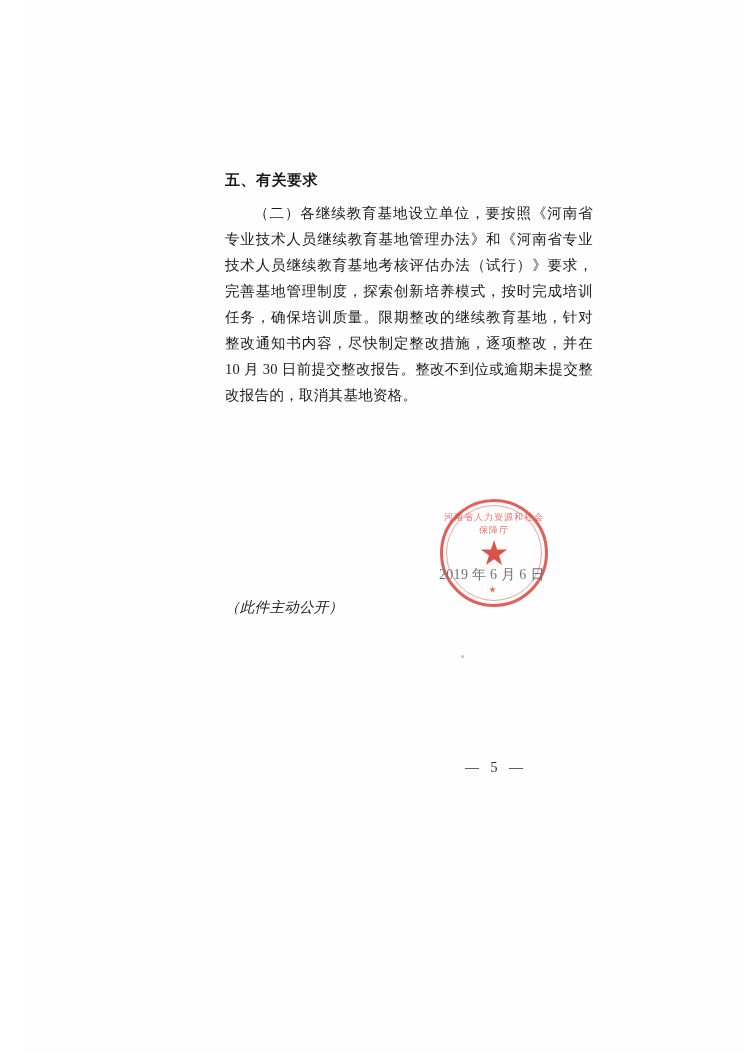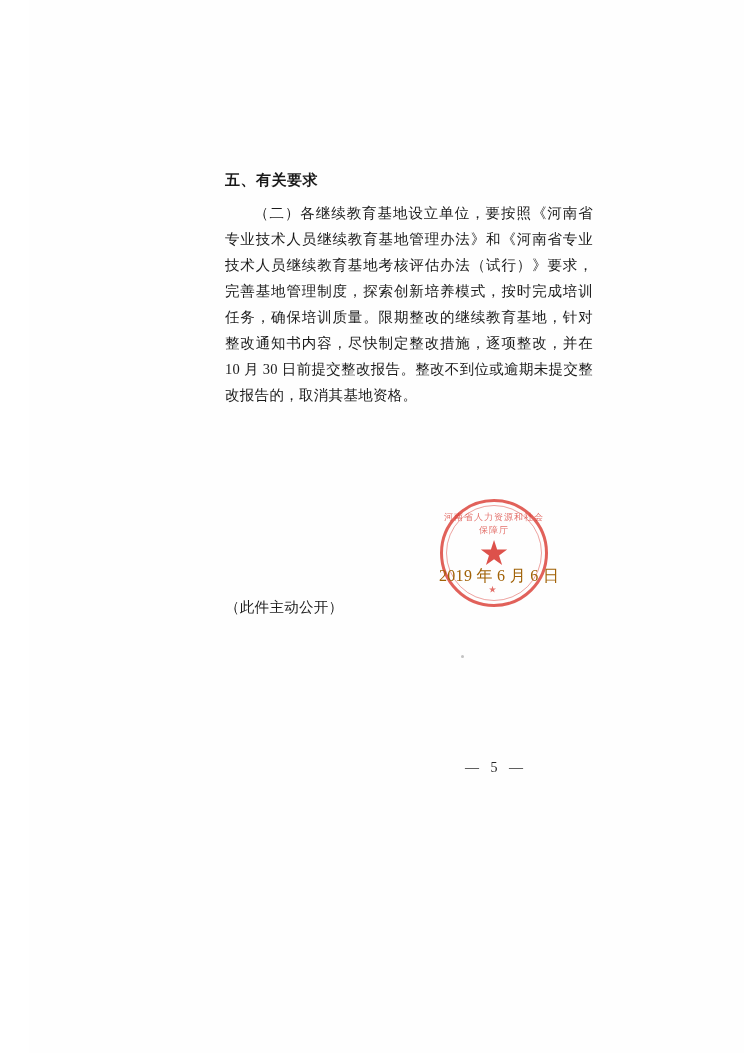--- a/index.html
+++ b/index.html
@@ -53,20 +53,21 @@
     left: 196px;
     top: 592px;
     width: 368px;
   }
 
   .closing-line {
     font-size: 14.5px;
     line-height: 30px;
     letter-spacing: 0.3px;
     margin: 0;
+    font-style: italic;
   }
 
   
   .seal {
     position: absolute;
     left: 411px;
     top: 499px;
     width: 108px;
     height: 108px;
     pointer-events: none;
@@ -107,23 +108,23 @@
     letter-spacing: 1px;
   }
   .seal-text-top { top: 12px; }
   .seal-text-bottom { bottom: 12px; font-size: 8px; letter-spacing: 3px; }
 
   .seal-date {
     position: absolute;
     left: 410px;
     top: 566px;
     width: 150px;
-    font-size: 16px;
+    font-size: 14px;
     letter-spacing: 0.3px;
-    color: #a16207;
+    color: #737373;
   }
 
   .stray-mark {
     position: absolute;
     left: 432px;
     top: 655px;
     width: 3px;
     height: 3px;
     background: #9a9a9a;
     border-radius: 50%;

